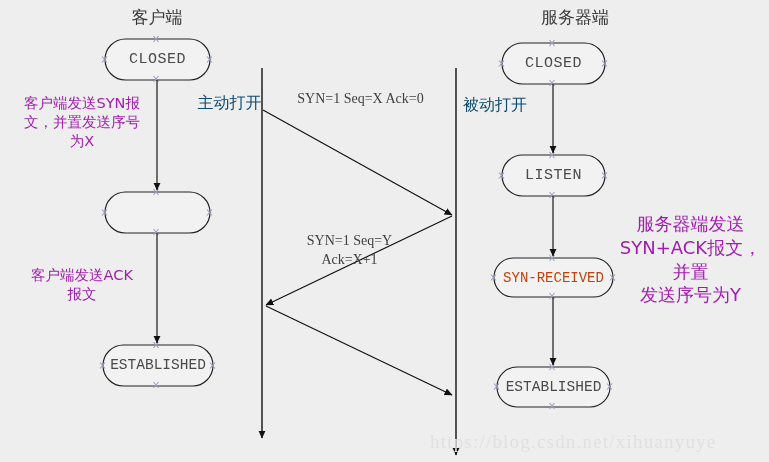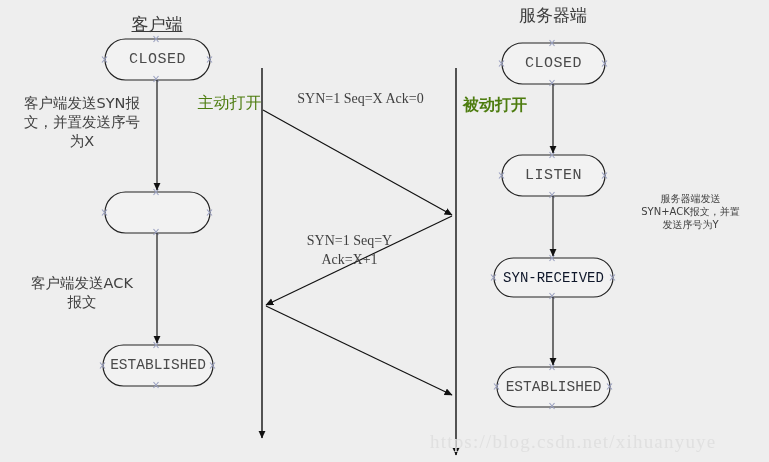--- a/index.html
+++ b/index.html
@@ -57,33 +57,33 @@
     font-family: "DejaVu Sans", "Liberation Sans", sans-serif;
   }
   .col-title {
     font-size: 17px;
     color: #3b3b3b;
     text-align: center;
     font-family: "DejaVu Sans", "Liberation Sans", sans-serif;
   }
   .note {
     font-size: 14.5px;
-    color: #404040;
+    color: #a21caf;
   }
   .msg-label {
     font-size: 14px;
     color: #3f3f3f;
     font-family: "Liberation Serif", "DejaVu Serif", serif;
     text-align: center;
     white-space: pre-line;
     line-height: 1.35;
   }
   .open-label {
     font-size: 16px;
-    color: #4d7c0f;
+    color: #0c4a6e;
     font-family: "DejaVu Sans", "Liberation Sans", sans-serif;
   }
   .watermark {
     position: absolute;
     font-family: "Liberation Serif", "DejaVu Serif", serif;
     font-size: 19px;
     color: #e0e0e0;
     letter-spacing: 1.2px;
     white-space: nowrap;
   }
@@ -169,35 +169,35 @@
     <line class="msg-line" x1="263" y1="110" x2="452" y2="215" marker-end="url(#arrowhead)"></line>
     <line class="msg-line" x1="452" y1="216" x2="266" y2="305" marker-end="url(#arrowhead)"></line>
     <line class="msg-line" x1="266" y1="306" x2="452" y2="395" marker-end="url(#arrowhead)"></line>
   </svg>
 
   <div class="label" style="left:105px; top:50px; width:105px; font-size:15px; color:#4a4a4a; letter-spacing:0.5px;">CLOSED</div>
   <div class="label" style="left:103px; top:356px; width:110px; font-size:14.5px; color:#4a4a4a; letter-spacing:0px;">ESTABLISHED</div>
 
   <div class="label" style="left:502px; top:54px; width:103px; font-size:15px; color:#4a4a4a; letter-spacing:0.5px;">CLOSED</div>
   <div class="label" style="left:502px; top:166px; width:103px; font-size:15px; color:#4a4a4a; letter-spacing:0.5px;">LISTEN</div>
-  <div class="label" style="left:494px; top:269px; width:119px; font-size:14px; color:#0f172a; letter-spacing:0px;">SYN-RECEIVED</div>
+  <div class="label" style="left:494px; top:269px; width:119px; font-size:14px; color:#c2410c; letter-spacing:0px;">SYN-RECEIVED</div>
   <div class="label" style="left:497px; top:378px; width:113px; font-size:14.5px; color:#4a4a4a; letter-spacing:0px;">ESTABLISHED</div>
 
-  <div class="label col-title" style="left:97px; top:13px; width:120px;text-decoration:underline;">客户端</div>
-  <div class="label col-title" style="left:493px; top:6px; width:120px;font-family:Liberation Mono, monospace;">服务器端</div>
+  <div class="label col-title" style="left:97px; top:6px; width:120px;">客户端</div>
+  <div class="label col-title" style="left:515px; top:6px; width:120px;">服务器端</div>
 
   <div class="label open-label" style="left:172px; top:92px; width:115px;">主动打开</div>
-  <div class="label open-label" style="left:463px; top:94px; width:105px; text-align:left;font-weight:bold;">被动打开</div>
+  <div class="label open-label" style="left:463px; top:94px; width:105px; text-align:left;">被动打开</div>
 
   <div class="label note cjk" style="left:2px; top:94px; width:160px;">客户端发送SYN报
 文，并置发送序号
 为X</div>
-  <div class="label note cjk" style="left:2px; top:274px; width:160px;">客户端发送ACK
+  <div class="label note cjk" style="left:2px; top:266px; width:160px;">客户端发送ACK
 报文</div>
-  <div class="label note cjk" style="left:612px; top:192px; width:157px; font-size:10px;">服务器端发送
+  <div class="label note cjk" style="left:612px; top:212px; width:157px; font-size:18px;">服务器端发送
 SYN+ACK报文，并置
 发送序号为Y</div>
 
   <div class="label msg-label" style="left:278px; top:90px; width:165px;text-align:center;">SYN=1  Seq=X  Ack=0</div>
   <div class="label msg-label" style="left:272px; top:232px; width:155px;">SYN=1  Seq=Y
 Ack=X+1</div>
 
   <div class="watermark" style="left:430px; top:431px;">https://blog.csdn.net/xihuanyuye</div>
 
 </div>

